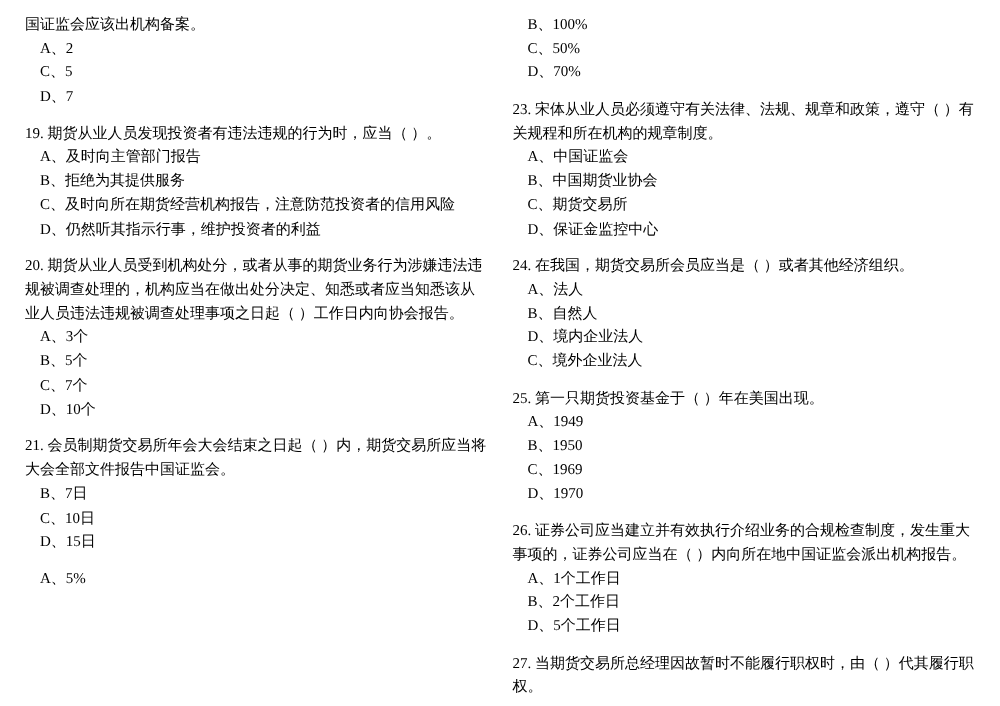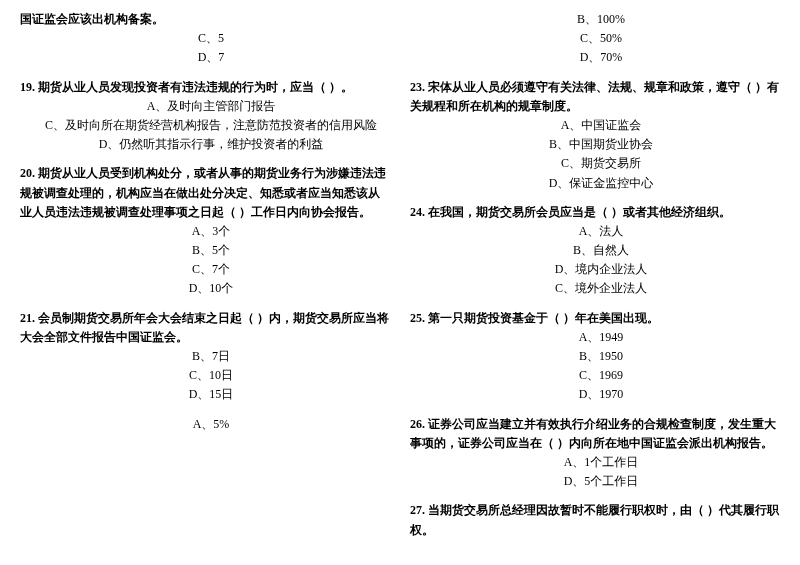--- a/index.html
+++ b/index.html
@@ -25,43 +25,43 @@
       display: flex;
       flex-direction: column;
       gap: 4px;
     }
     .question-block {
       margin-bottom: 6px;
     }
     .question-text {
       line-height: 1.6;
       text-indent: 0;
-      font-weight: bold;
     }
     .option {
       margin-left: 12px;
       line-height: 1.6;
-      text-align: center;
     }
   </style>
 </head>
 <body>
 
 <div class="page-content">
   <div class="column">
 
     <div class="question-block">
       <div class="question-text">国证监会应该出机构备案。</div>
+      <div class="option">A、2</div>
       <div class="option">C、5</div>
       <div class="option">D、7</div>
     </div>
 
     <div class="question-block">
       <div class="question-text">19. 期货从业人员发现投资者有违法违规的行为时，应当（    ）。</div>
       <div class="option">A、及时向主管部门报告</div>
+      <div class="option">B、拒绝为其提供服务</div>
       <div class="option">C、及时向所在期货经营机构报告，注意防范投资者的信用风险</div>
       <div class="option">D、仍然听其指示行事，维护投资者的利益</div>
     </div>
 
     <div class="question-block">
       <div class="question-text">20. 期货从业人员受到机构处分，或者从事的期货业务行为涉嫌违法违规被调查处理的，机构应当在做出处分决定、知悉或者应当知悉该从业人员违法违规被调查处理事项之日起（    ）工作日内向协会报告。</div>
       <div class="option">A、3个</div>
       <div class="option">B、5个</div>
       <div class="option">C、7个</div>
       <div class="option">D、10个</div>
@@ -107,20 +107,21 @@
       <div class="question-text">25. 第一只期货投资基金于（    ）年在美国出现。</div>
       <div class="option">A、1949</div>
       <div class="option">B、1950</div>
       <div class="option">C、1969</div>
       <div class="option">D、1970</div>
     </div>
 
     <div class="question-block">
       <div class="question-text">26. 证券公司应当建立并有效执行介绍业务的合规检查制度，发生重大事项的，证券公司应当在（    ）内向所在地中国证监会派出机构报告。</div>
       <div class="option">A、1个工作日</div>
+      <div class="option">B、2个工作日</div>
       <div class="option">D、5个工作日</div>
     </div>
 
     <div class="question-block">
       <div class="question-text">27. 当期货交易所总经理因故暂时不能履行职权时，由（    ）代其履行职权。</div>
     </div>
   </div>
 </div>
 
 </body></html>

